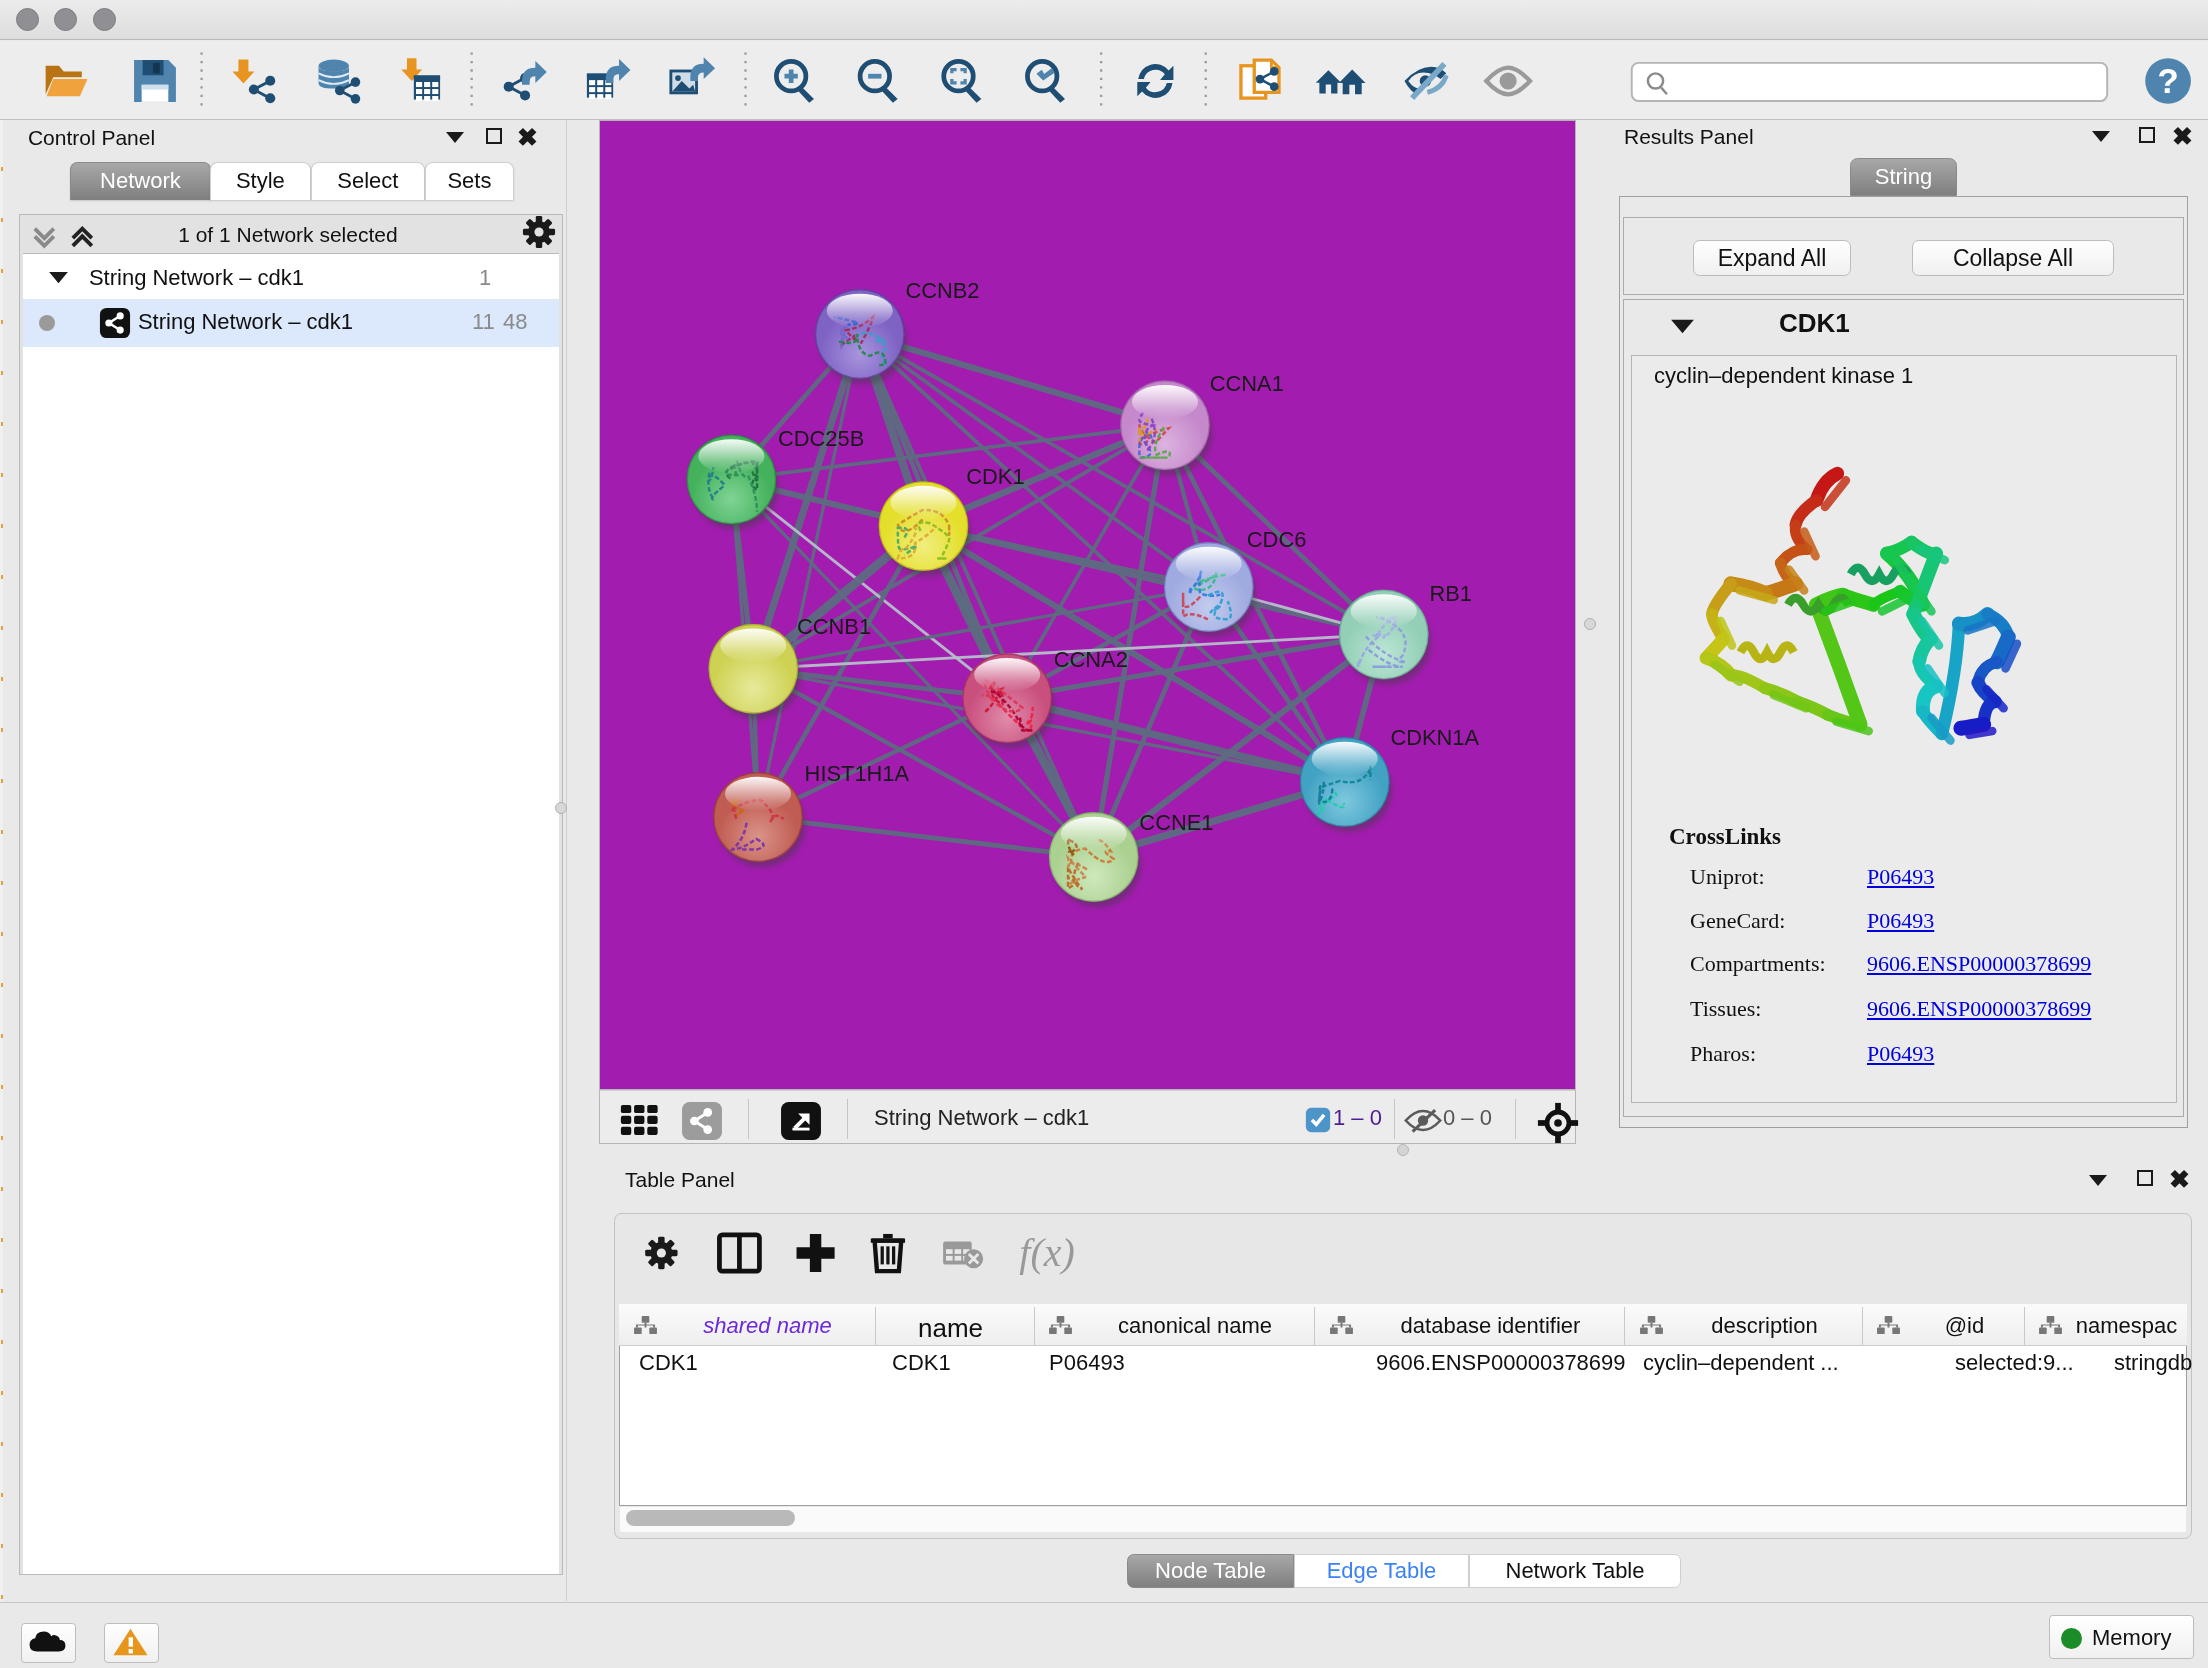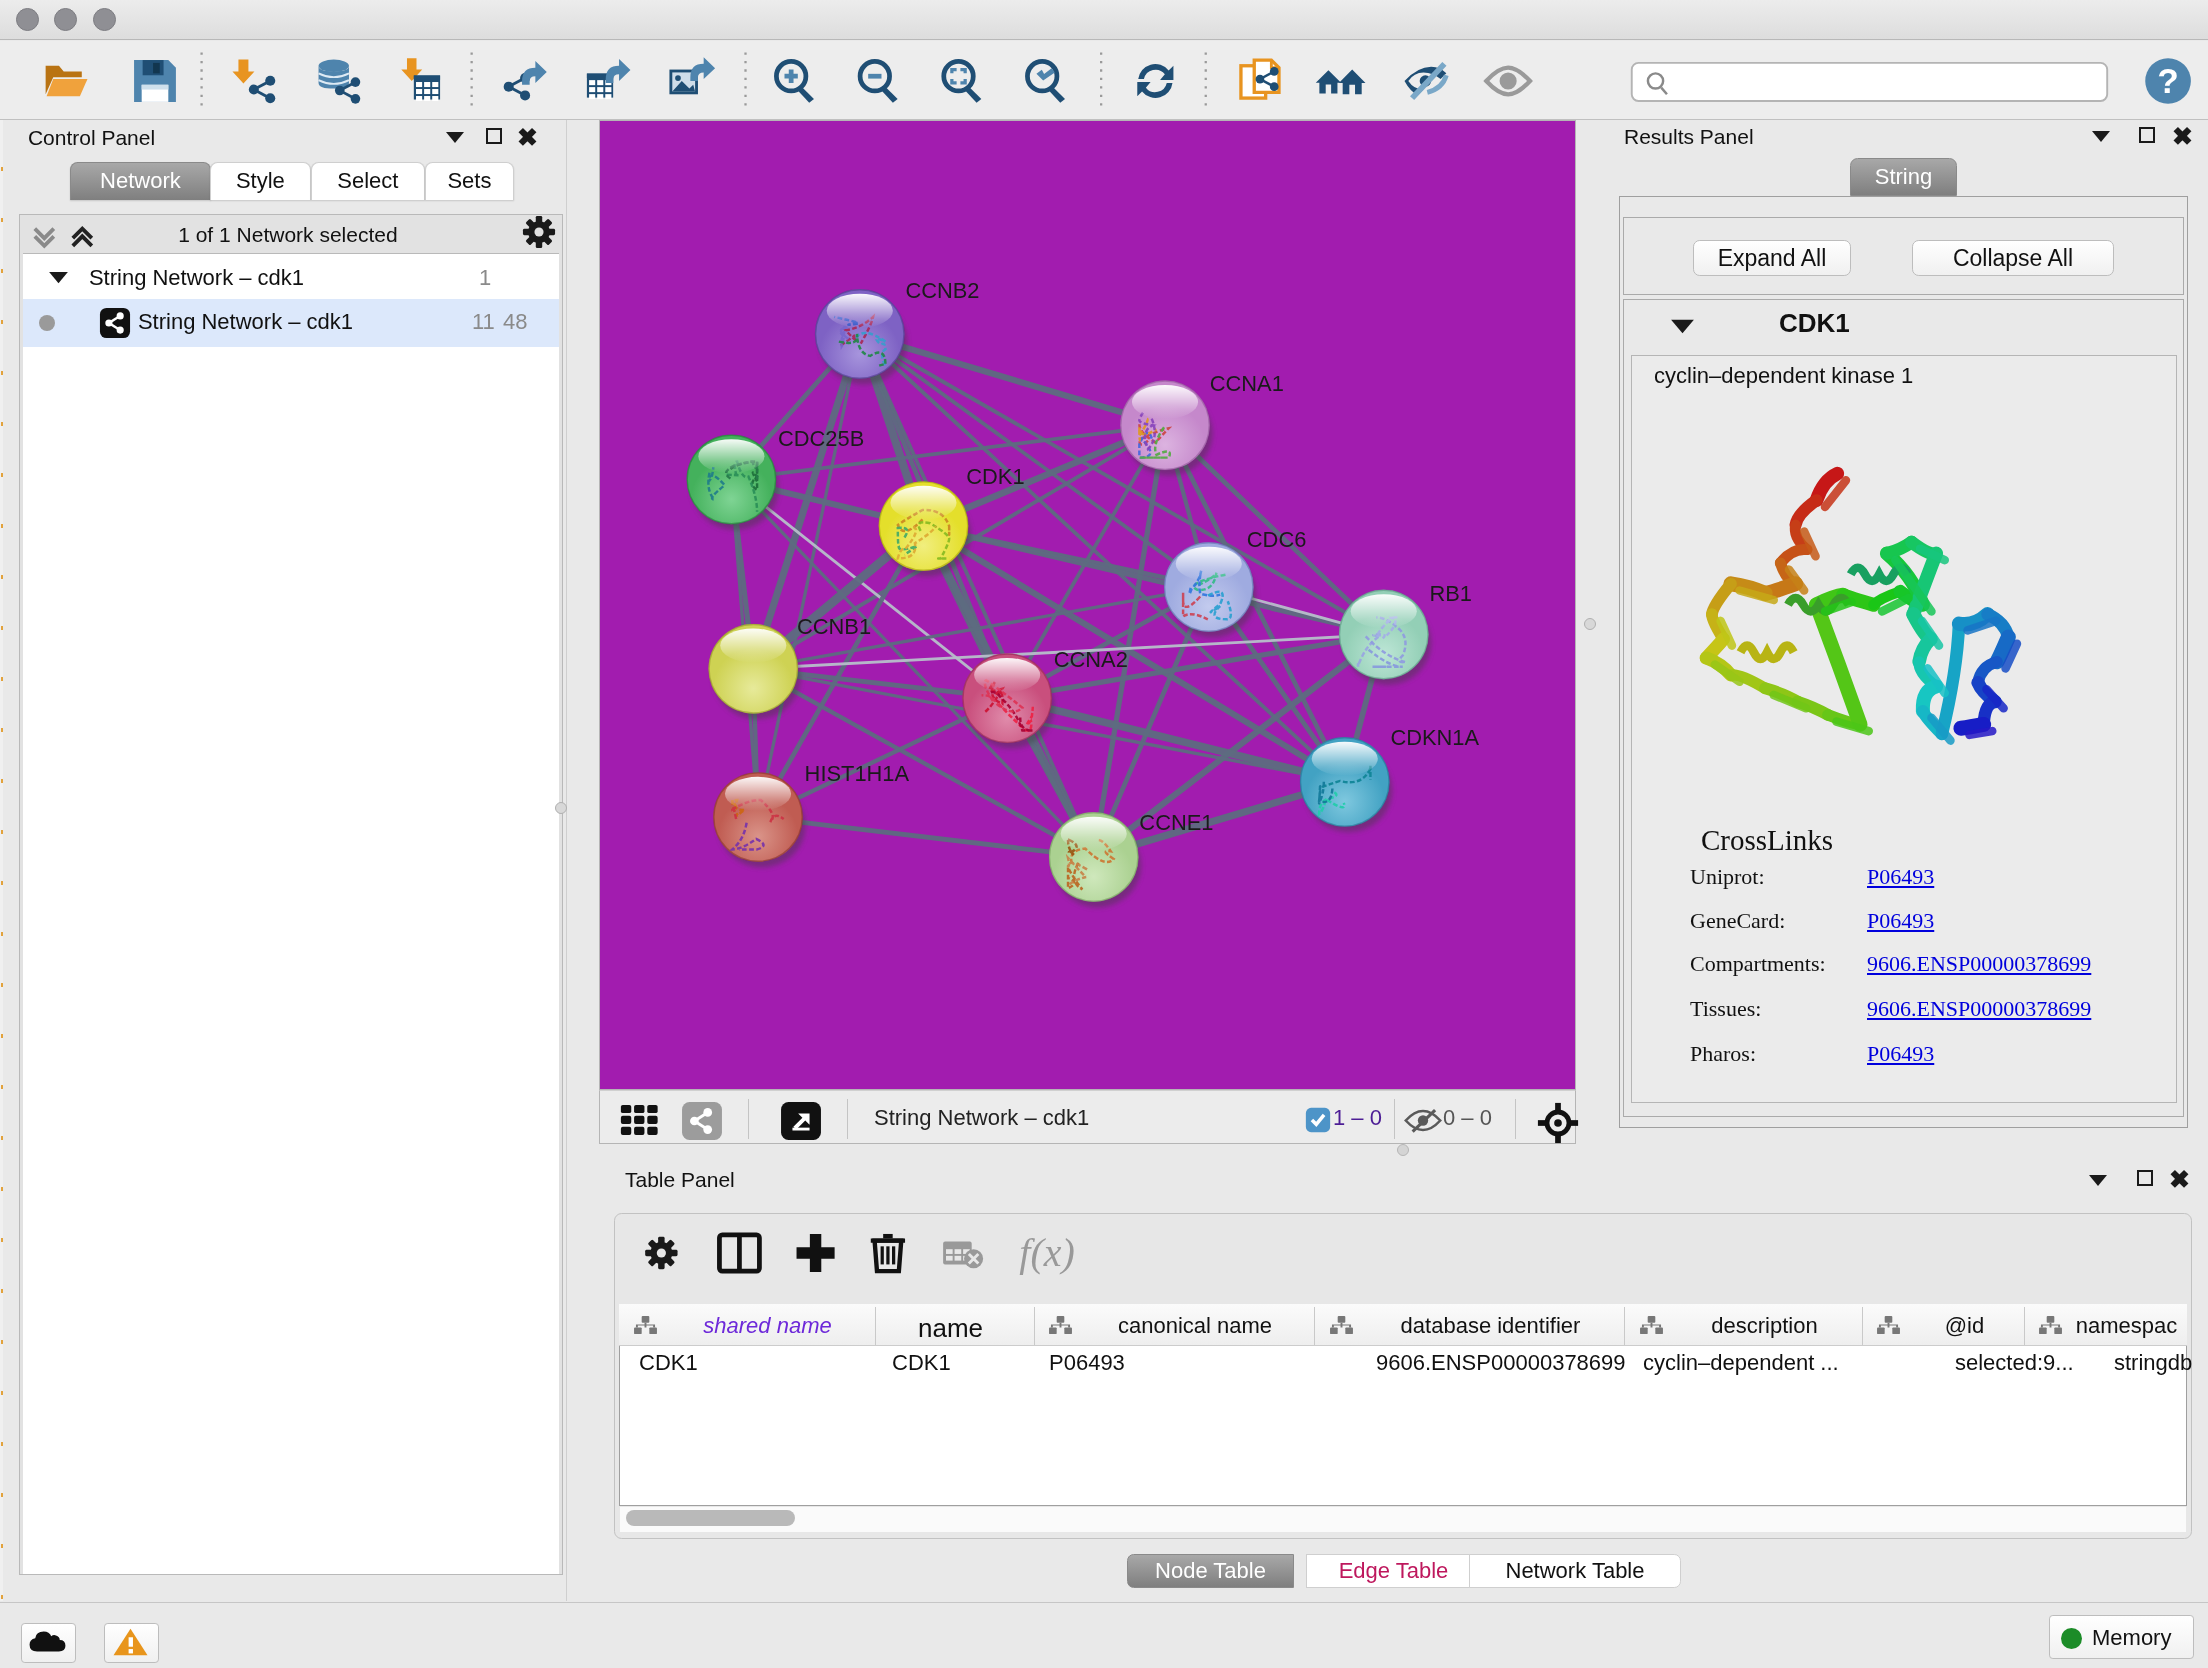--- a/index.html
+++ b/index.html
@@ -726,21 +726,21 @@
         <path d="M271 157 L233 103" stroke="#17c658" stroke-width="9" fill="none" stroke-linecap="round" opacity="0.85"></path>
         <path d="M259 91 L285 103" stroke="#17c67e" stroke-width="9" fill="none" stroke-linecap="round" opacity="0.85"></path>
         <path d="M261 167 L279 193" stroke="#17c6a5" stroke-width="9" fill="none" stroke-linecap="round" opacity="0.85"></path>
         <path d="M267 217 L285 243" stroke="#17c1c6" stroke-width="9" fill="none" stroke-linecap="round" opacity="0.85"></path>
         <path d="M271 269 L291 293" stroke="#179bc6" stroke-width="9" fill="none" stroke-linecap="round" opacity="0.85"></path>
         <path d="M309 177 L339 167" stroke="#1774c6" stroke-width="9" fill="none" stroke-linecap="round" opacity="0.85"></path>
         <path d="M361 191 L349 217" stroke="#174dc6" stroke-width="9" fill="none" stroke-linecap="round" opacity="0.85"></path>
         <path d="M329 239 L347 259" stroke="#1727c6" stroke-width="9" fill="none" stroke-linecap="round" opacity="0.85"></path>
         <path d="M335 283 L311 287" stroke="#2517c6" stroke-width="9" fill="none" stroke-linecap="round" opacity="0.85"></path>
       </svg>
-<div class="abs" style="left:87px;top:704px;font-size:29px;font-weight:normal;color:#111;font-family:'Liberation Serif',serif;margin-left:32px;">CrossLinks</div>
+<div class="abs" style="left:87px;top:704px;font-size:23px;font-weight:bold;color:#111;font-family:'Liberation Serif',serif;">CrossLinks</div>
 <div class="abs" style="left:108px;top:0;width:485px;font-family:'Liberation Serif',serif;font-size:22px;color:#111;">
  <div class="abs" style="left:0;top:744px;">Uniprot:</div>
         <a class="lnk abs" style="left:177px;top:744px;">P06493</a>
  <div class="abs" style="left:0;top:788px;">GeneCard:</div>
         <a class="lnk abs" style="left:177px;top:788px;">P06493</a>
  <div class="abs" style="left:0;top:831px;">Compartments:</div>
         <a class="lnk abs" style="left:177px;top:831px;">9606.ENSP00000378699</a>
  <div class="abs" style="left:0;top:876px;">Tissues:</div>
         <a class="lnk abs" style="left:177px;top:876px;">9606.ENSP00000378699</a>
  <div class="abs" style="left:0;top:921px;">Pharos:</div>
@@ -871,21 +871,21 @@
 <div class="abs" style="left:39px;top:195px;font-size:22px;color:#111;">CDK1</div>
 <div class="abs" style="left:292px;top:195px;font-size:22px;color:#111;">CDK1</div>
 <div class="abs" style="left:449px;top:195px;font-size:22px;color:#111;">P06493</div>
 <div class="abs" style="left:776px;top:195px;font-size:22px;color:#111;">9606.ENSP00000378699</div>
 <div class="abs" style="left:1043px;top:195px;font-size:22px;color:#111;">cyclin–dependent ...</div>
 <div class="abs" style="left:1355px;top:195px;font-size:22px;color:#111;">selected:9...</div>
 <div class="abs" style="left:1514px;top:195px;font-size:22px;color:#111;">stringdb</div>
 <div class="abs" style="left:20px;top:352px;width:1566px;height:25px;background:#fafafa;"></div>
 <div class="abs" style="left:26px;top:355px;width:169px;height:16px;border-radius:8.6px;background:#b9b9b9;"></div>
 <div class="abs" style="left:527px;top:399px;width:167px;height:34px;background:linear-gradient(#a8a8a8,#7f7f7f);border:1px solid #8a8a8a;border-radius:6.7px 0 0 6.7px;color:#fff;font-size:22px;text-align:center;line-height:32px;">Node Table</div>
-<div class="abs" style="left:694px;top:399px;width:175px;height:34px;background:#fff;border:1px solid #cfcfcf;color:#be185d;font-size:22px;text-align:center;line-height:32px;margin-left:12px;">Edge Table</div>
+<div class="abs" style="left:694px;top:399px;width:175px;height:34px;background:#fff;border:1px solid #cfcfcf;color:#3b82f6;font-size:22px;text-align:center;line-height:32px;">Edge Table</div>
 <div class="abs" style="left:869px;top:399px;width:212px;height:34px;background:#fff;border:1px solid #cfcfcf;border-radius:0 6.7px 6.7px 0;color:#111;font-size:22px;text-align:center;line-height:32px;">Network Table</div>
 
 </div>
 <div id="footer">
 
 <div class="btn" style="left:21px;top:20px;width:55px;height:40px;border-radius:3.8px;">
  <svg width="51" height="36" viewBox="0 0 54 38">
           <path d="M16 29 Q8 29 8 22 Q8 16 14 15 Q15 8 23 8 Q29 8 31 13 Q33 11 36 12 Q40 13 40 17 Q46 17 46 23 Q46 29 39 29 Z" fill="#111"></path>
         </svg>
 </div>

